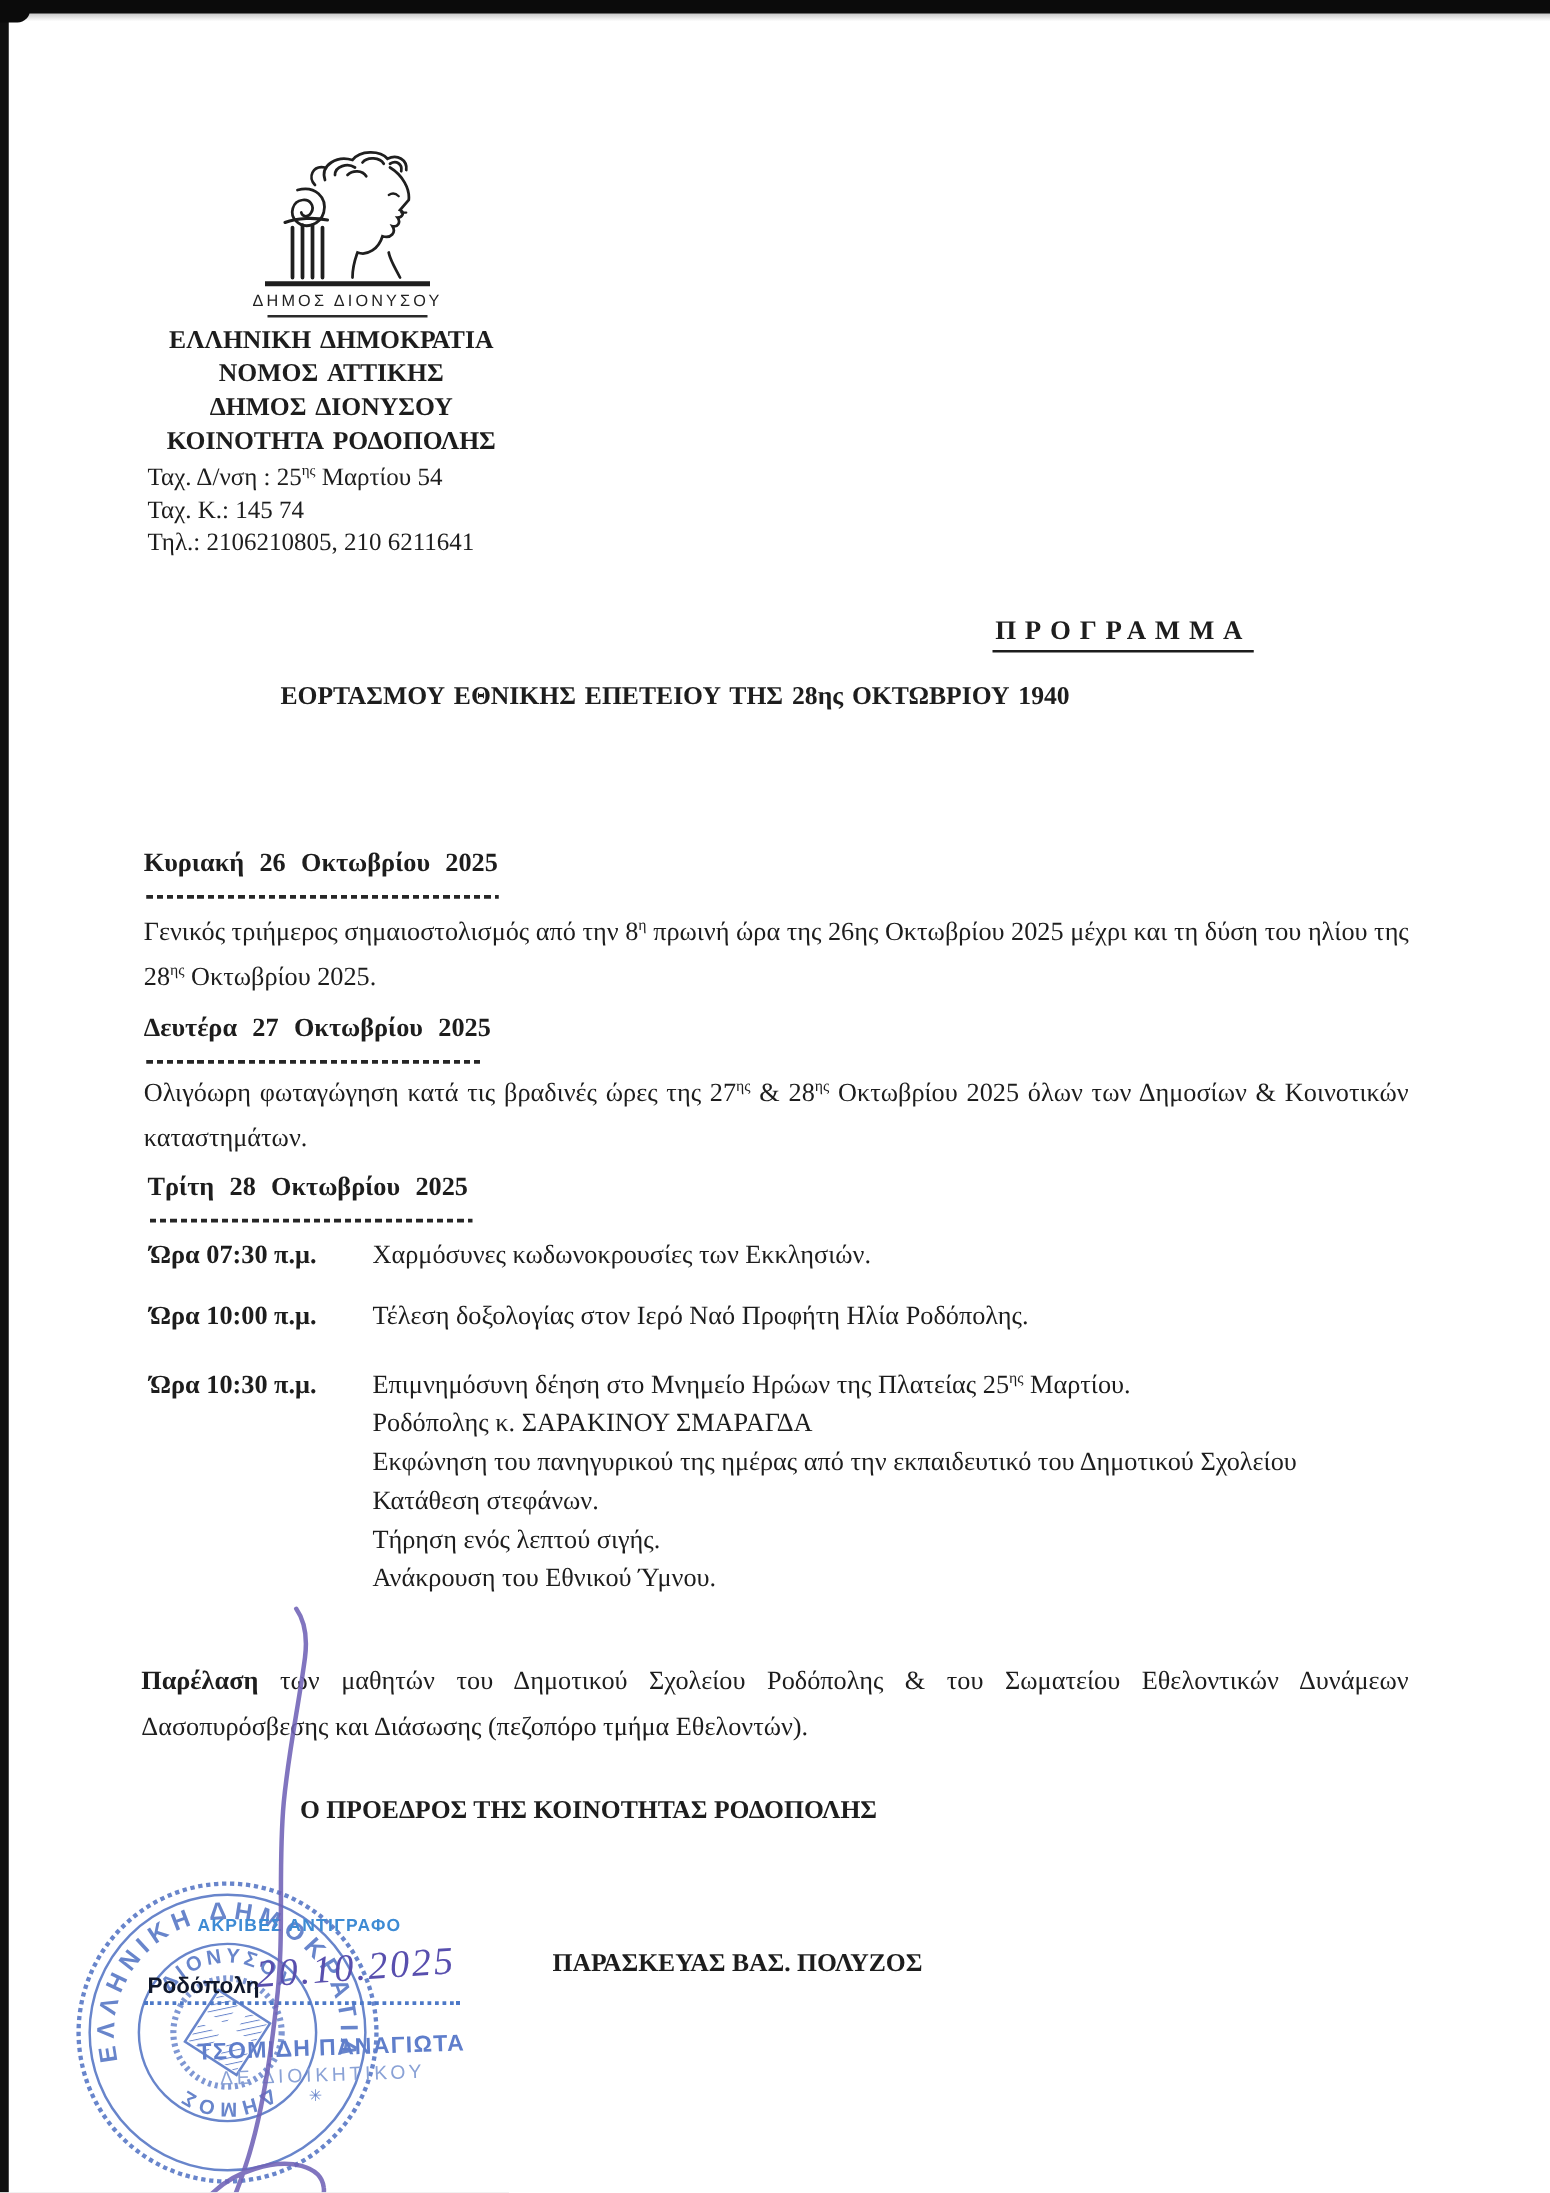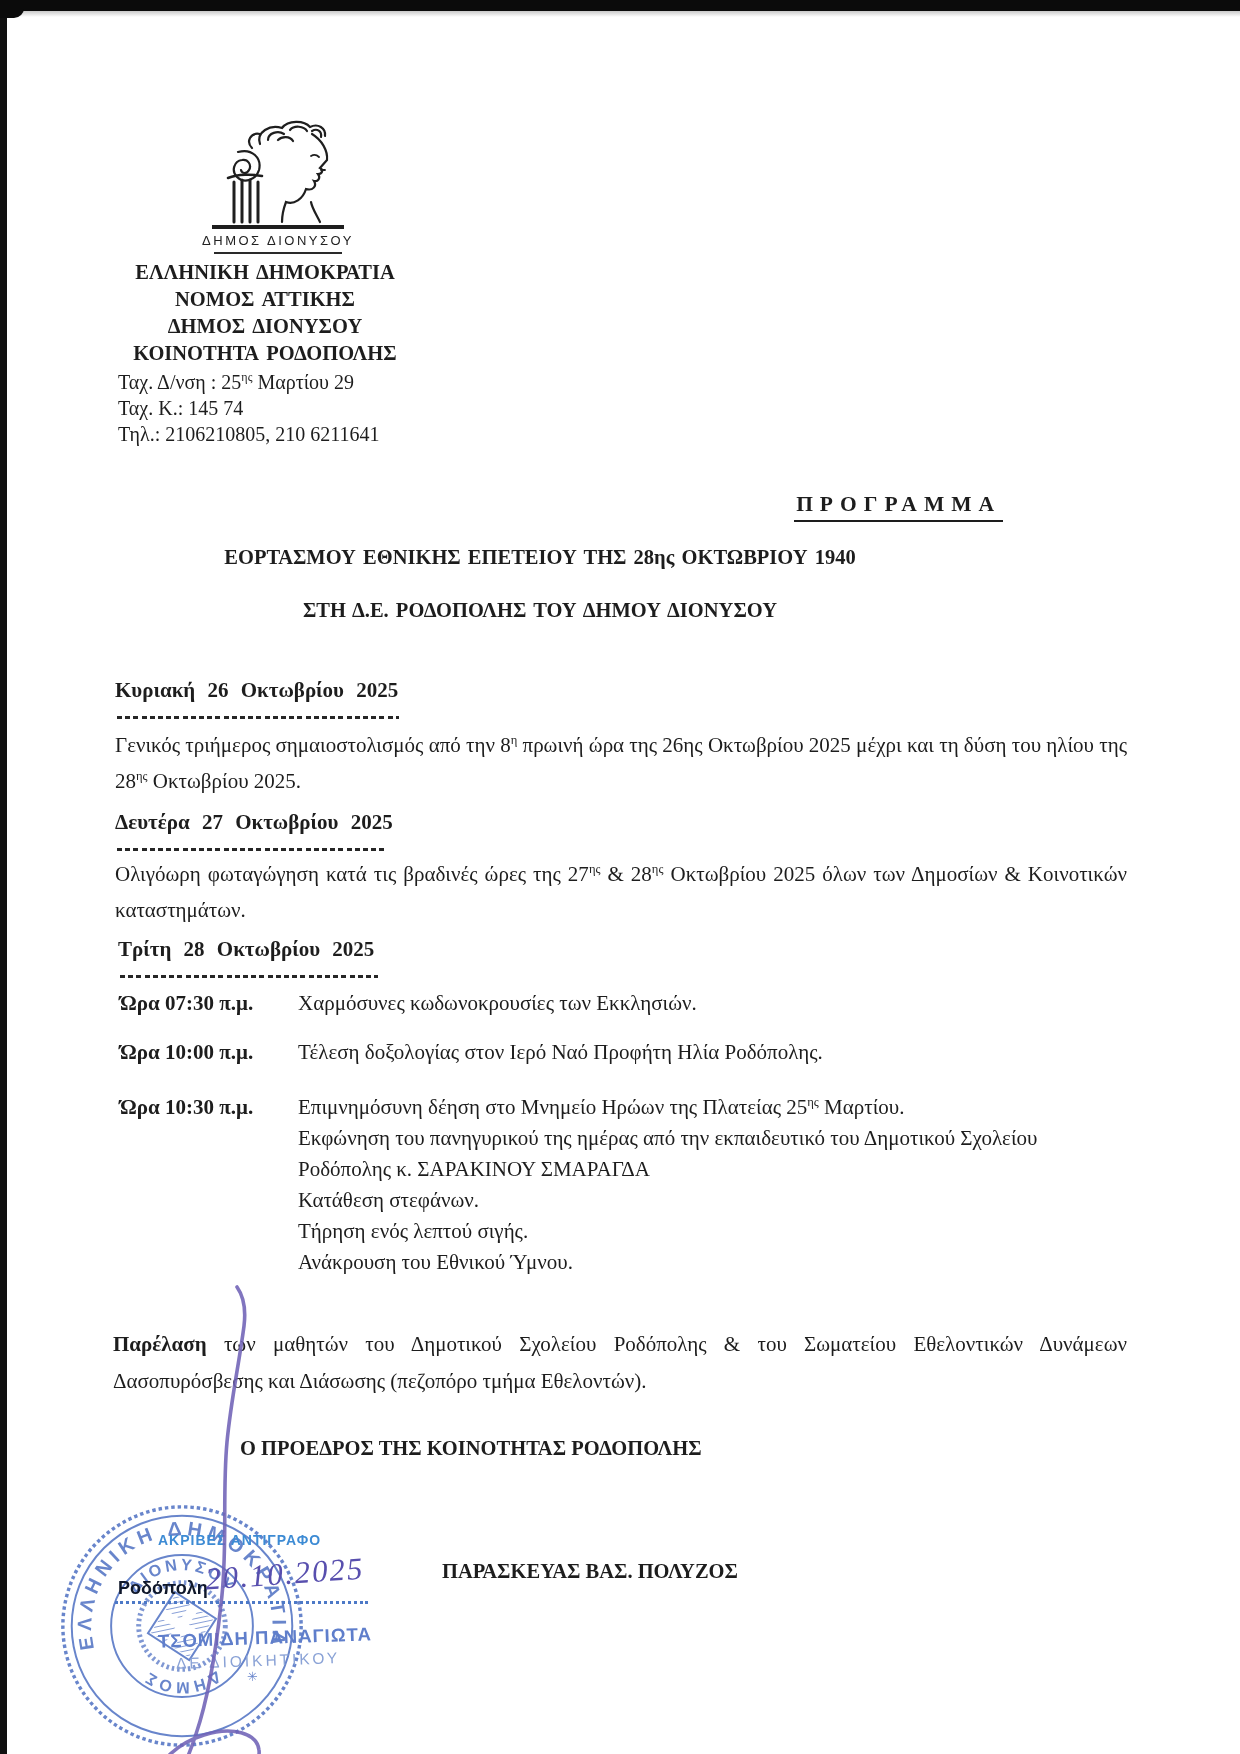--- a/index.html
+++ b/index.html
@@ -83,30 +83,29 @@
   <div class="abs logo-caption">ΔΗΜΟΣ ΔΙΟΝΥΣΟΥ</div>
   <div class="abs logo-underline"></div>
 
   <div class="abs org-block">
     <div>ΕΛΛΗΝΙΚΗ ΔΗΜΟΚΡΑΤΙΑ</div>
     <div>ΝΟΜΟΣ ΑΤΤΙΚΗΣ</div>
     <div>ΔΗΜΟΣ ΔΙΟΝΥΣΟΥ</div>
     <div>ΚΟΙΝΟΤΗΤΑ ΡΟΔΟΠΟΛΗΣ</div>
   </div>
   <div class="abs addr-block">
-    <div><span>Ταχ. Δ/νση : 25</span><sup>ης</sup><span> Μαρτίου 29</span></div>
+    <div><span>Ταχ. Δ/νση : 25</span><sup>ης</sup><span> Μαρτίου 54</span></div>
     <div>Ταχ. Κ.: 145 74</div>
     <div>Τηλ.: 2106210805, 210 6211641</div>
   </div>
 
   <div class="abs title-block">
     <span class="title-main">ΠΡΟΓΡΑΜΜΑ</span>
   </div>
   <div class="abs subtitle1">ΕΟΡΤΑΣΜΟΥ ΕΘΝΙΚΗΣ ΕΠΕΤΕΙΟΥ ΤΗΣ 28ης ΟΚΤΩΒΡΙΟΥ 1940</div>
-  <div class="abs subtitle2">ΣΤΗ Δ.Ε. ΡΟΔΟΠΟΛΗΣ ΤΟΥ ΔΗΜΟΥ ΔΙΟΝΥΣΟΥ</div>
 
   <div class="abs day-heading" style="left:115px;top:678px;">Κυριακή 26 Οκτωβρίου 2025</div>
   <div class="abs dashline" style="left:117px;top:716px;width:282px;"></div>
   <div class="abs para" style="left:115px;top:727px;width:1012px;"><span>Γενικός τριήμερος σημαιοστολισμός από την 8</span><sup>η</sup><span> πρωινή ώρα της 26ης Οκτωβρίου 2025 μέχρι και τη δύση του ηλίου της 28</span><sup>ης</sup><span> Οκτωβρίου 2025.</span></div>
 
   <div class="abs day-heading" style="left:115px;top:810px;">Δευτέρα 27 Οκτωβρίου 2025</div>
   <div class="abs dashline" style="left:117px;top:848px;width:270px;"></div>
   <div class="abs para" style="left:115px;top:856px;width:1012px;"><span>Ολιγόωρη φωταγώγηση κατά τις βραδινές ώρες της 27</span><sup>ης</sup><span> &amp; 28</span><sup>ης</sup><span> Οκτωβρίου 2025 όλων των Δημοσίων &amp; Κοινοτικών καταστημάτων.</span></div>
 
   <div class="abs day-heading" style="left:118px;top:937px;">Τρίτη 28 Οκτωβρίου 2025</div>
@@ -116,22 +115,22 @@
     <span class="sched-time">Ώρα 07:30 π.μ.</span>
     <span><span>Χαρμόσυνες κωδωνοκρουσίες των Εκκλησιών.</span></span>
   </div>
   <div class="sched-item" style="top:1037px;">
     <span class="sched-time">Ώρα 10:00 π.μ.</span>
     <span><span>Τέλεση δοξολογίας στον Ιερό Ναό Προφήτη Ηλία Ροδόπολης.</span></span>
   </div>
   <div class="sched-item" style="top:1092px;">
     <span class="sched-time">Ώρα 10:30 π.μ.</span>
     <div><span>Επιμνημόσυνη δέηση στο Μνημείο Ηρώων της Πλατείας 25</span><sup>ης</sup><span> Μαρτίου.</span></div>
+    <div>Ροδόπολης κ. ΣΑΡΑΚΙΝΟΥ ΣΜΑΡΑΓΔΑ</div>
     <div>Εκφώνηση του πανηγυρικού της ημέρας από την εκπαιδευτικό του Δημοτικού Σχολείου</div>
-    <div>Ροδόπολης κ. ΣΑΡΑΚΙΝΟΥ ΣΜΑΡΑΓΔΑ</div>
     <div>Κατάθεση στεφάνων.</div>
     <div>Τήρηση ενός λεπτού σιγής.</div>
     <div>Ανάκρουση του  Εθνικού Ύμνου.</div>
   </div>
 
   <div class="abs para" style="left:113px;top:1326px;width:1014px;line-height:37px;">
     <b>Παρέλαση</b><span> των μαθητών του Δημοτικού Σχολείου Ροδόπολης &amp; του Σωματείου  Εθελοντικών Δυνάμεων Δασοπυρόσβεσης και Διάσωσης (πεζοπόρο τμήμα Εθελοντών).</span>
   </div>
 
   <div class="abs role-line">Ο ΠΡΟΕΔΡΟΣ ΤΗΣ ΚΟΙΝΟΤΗΤΑΣ ΡΟΔΟΠΟΛΗΣ</div>

